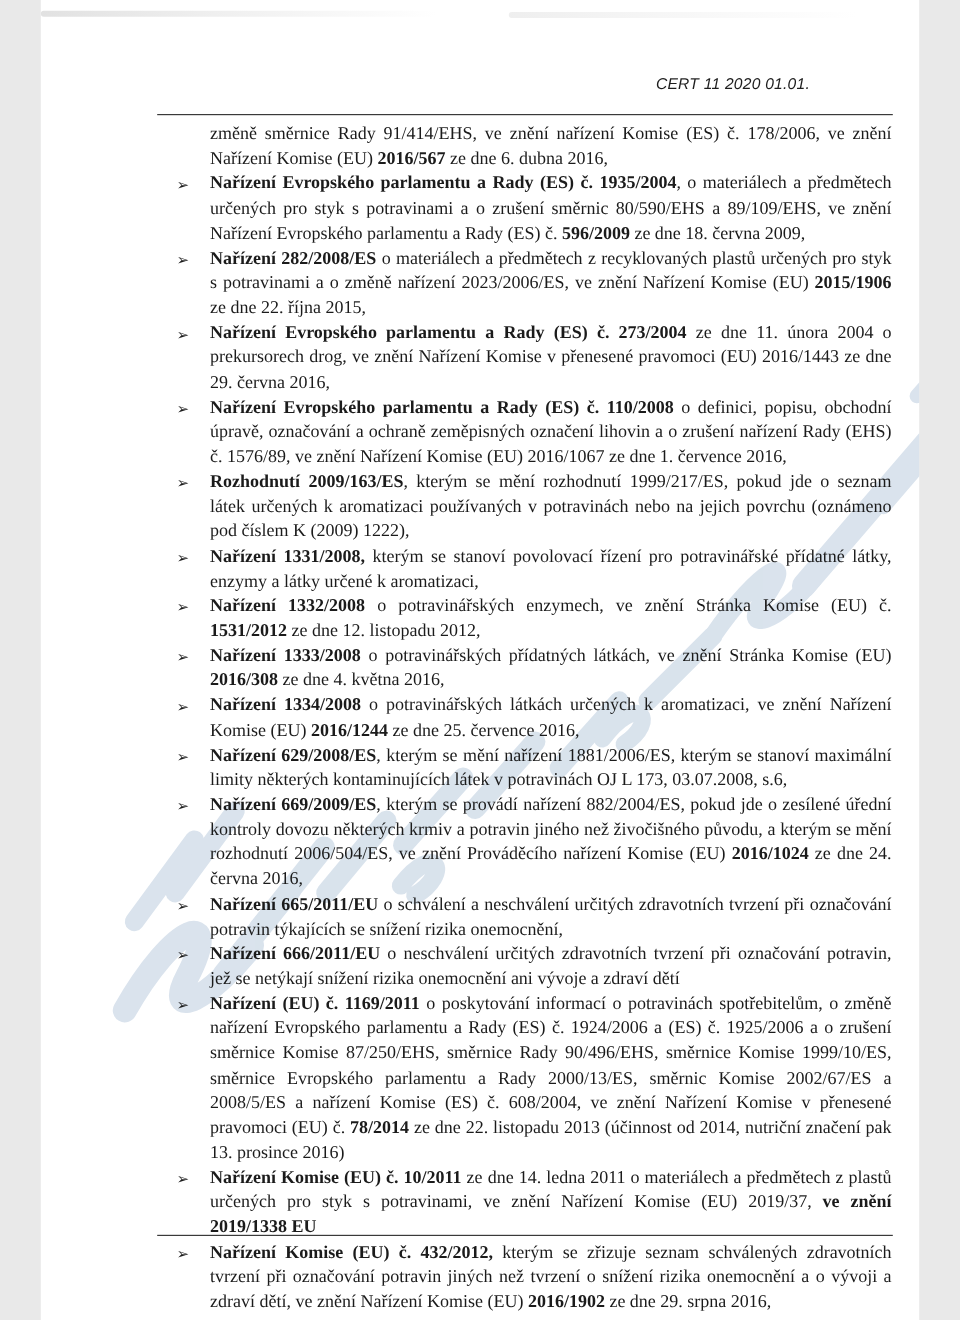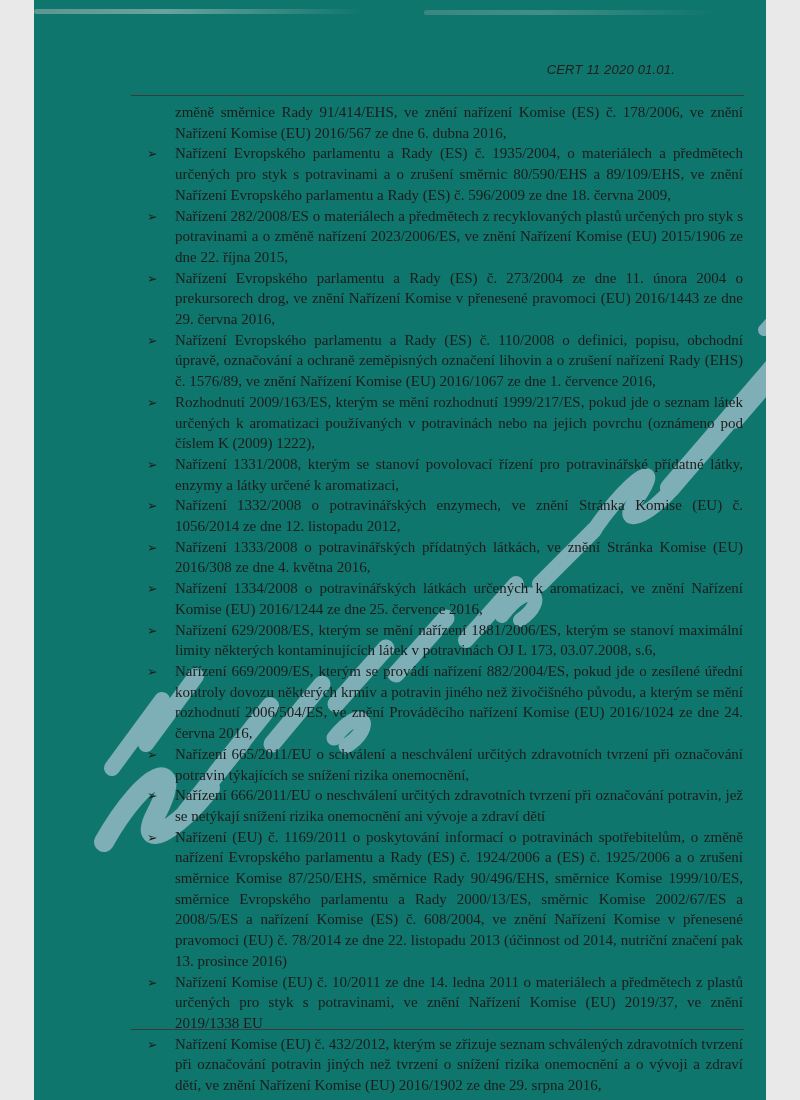--- a/index.html
+++ b/index.html
@@ -1,18 +1,18 @@
 <!DOCTYPE html>
 <html lang="cs"><head>
 <meta charset="utf-8">
 <style>
   html,body{margin:0;padding:0;background:#e9e9e9;}
   .page{
     position:relative;width:732px;height:1100px;margin:0 auto;
-    background:#0f766e;overflow:hidden;
+    background:#ffffff;overflow:hidden;
     font-family:"Liberation Serif", serif;color:#1b1b1b;
   }
   .watermark{position:absolute;left:0;top:0;width:800px;height:1100px;pointer-events:none;}
   .scan-smudge{position:absolute;height:5px;border-radius:3px;opacity:.45;
     background:linear-gradient(90deg,#bdbdbd 0%,#d9d9d9 40%,rgba(220,220,220,0) 100%);}
   .smudge-a{left:0;top:9px;width:330px;}
   .smudge-b{left:390px;top:10px;width:290px;opacity:.25;}
   .header-code{
     position:absolute;top:62px;right:91px;
     font-family:"Liberation Sans", sans-serif;font-style:italic;
@@ -25,21 +25,21 @@
     position:absolute;left:141px;top:102px;width:568px;
     font-size:15px;line-height:20.7px;text-align:justify;
   }
   .intro{margin:0;}
   .reglist{margin:0;padding:0;}
   .reg{position:relative;margin:0;}
   .marker{
     position:absolute;left:-28px;top:1px;
     font-family:"DejaVu Sans", sans-serif;font-size:12.5px;color:#1b1b1b;
   }
-  .bold{font-weight:normal;}
+  .bold{font-weight:bold;}
   .footer{
     position:absolute;top:1035px;left:97px;width:613px;text-align:center;
     font-family:"Liberation Sans", sans-serif;font-size:14px;color:#1f1f1f;
   }
   .footer .bold{font-weight:bold;}
 </style>
 </head>
 <body>
 
 <div class="page">
@@ -73,21 +73,21 @@
 
   <div class="content">
     <p class="intro"><span>změně směrnice Rady 91/414/EHS, ve znění nařízení Komise (ES) č. 178/2006, ve znění Nařízení Komise (EU) </span><span class="bold">2016/567</span><span> ze dne 6. dubna 2016,</span></p>
     <div class="reglist">
         <div class="reg"><span class="marker">➢</span><span class="bold">Nařízení Evropského parlamentu a Rady (ES) č. 1935/2004</span><span>, o materiálech a předmětech určených pro styk s potravinami a o zrušení směrnic 80/590/EHS a 89/109/EHS, ve znění Nařízení Evropského parlamentu a Rady (ES) č. </span><span class="bold">596/2009</span><span> ze dne 18. června 2009,</span></div>
         <div class="reg"><span class="marker">➢</span><span class="bold">Nařízení 282/2008/ES</span><span> o materiálech a předmětech z recyklovaných plastů určených pro styk s potravinami a o změně nařízení 2023/2006/ES, ve znění Nařízení Komise (EU) </span><span class="bold">2015/1906</span><span> ze dne 22. října 2015,</span></div>
         <div class="reg"><span class="marker">➢</span><span class="bold">Nařízení Evropského parlamentu a Rady (ES) č. 273/2004</span><span> ze dne 11. února 2004 o prekursorech drog, ve znění Nařízení Komise v přenesené pravomoci (EU) 2016/1443 ze dne 29. června 2016,</span></div>
         <div class="reg"><span class="marker">➢</span><span class="bold">Nařízení Evropského parlamentu a Rady (ES) č. 110/2008</span><span> o definici, popisu, obchodní úpravě, označování a ochraně zeměpisných označení lihovin a o zrušení nařízení Rady (EHS) č. 1576/89, ve znění Nařízení Komise (EU) 2016/1067 ze dne 1. července 2016,</span></div>
         <div class="reg"><span class="marker">➢</span><span class="bold">Rozhodnutí 2009/163/ES</span><span>, kterým se mění rozhodnutí 1999/217/ES, pokud jde o seznam látek určených k aromatizaci používaných v potravinách nebo na jejich povrchu (oznámeno pod číslem K (2009) 1222),</span></div>
         <div class="reg"><span class="marker">➢</span><span class="bold">Nařízení 1331/2008,</span><span> kterým se stanoví povolovací řízení pro potravinářské přídatné látky, enzymy a látky určené k aromatizaci,</span></div>
-        <div class="reg"><span class="marker">➢</span><span class="bold">Nařízení 1332/2008</span><span> o potravinářských enzymech, ve znění Stránka Komise (EU) č. </span><span class="bold">1056/2014</span><span> ze dne 12. listopadu 2012,</span></div>
+        <div class="reg"><span class="marker">➢</span><span class="bold">Nařízení 1332/2008</span><span> o potravinářských enzymech, ve znění Stránka Komise (EU) č. </span><span class="bold">1531/2012</span><span> ze dne 12. listopadu 2012,</span></div>
         <div class="reg"><span class="marker">➢</span><span class="bold">Nařízení 1333/2008</span><span> o potravinářských přídatných látkách, ve znění Stránka Komise (EU) </span><span class="bold">2016/308</span><span> ze dne 4. května 2016,</span></div>
         <div class="reg"><span class="marker">➢</span><span class="bold">Nařízení 1334/2008</span><span> o potravinářských látkách určených k aromatizaci, ve znění Nařízení Komise (EU) </span><span class="bold">2016/1244</span><span> ze dne 25. července 2016,</span></div>
         <div class="reg"><span class="marker">➢</span><span class="bold">Nařízení 629/2008/ES</span><span>, kterým se mění nařízení 1881/2006/ES, kterým se stanoví maximální limity některých kontaminujících látek v potravinách OJ L 173, 03.07.2008, s.6,</span></div>
         <div class="reg"><span class="marker">➢</span><span class="bold">Nařízení 669/2009/ES</span><span>, kterým se provádí nařízení 882/2004/ES, pokud jde o zesílené úřední kontroly dovozu některých krmiv a potravin jiného než živočišného původu, a kterým se mění rozhodnutí 2006/504/ES, ve znění Prováděcího nařízení Komise (EU) </span><span class="bold">2016/1024</span><span> ze dne 24. června 2016,</span></div>
         <div class="reg"><span class="marker">➢</span><span class="bold">Nařízení 665/2011/EU</span><span> o schválení a neschválení určitých zdravotních tvrzení při označování potravin týkajících se snížení rizika onemocnění,</span></div>
         <div class="reg"><span class="marker">➢</span><span class="bold">Nařízení 666/2011/EU</span><span> o neschválení určitých zdravotních tvrzení při označování potravin, jež se netýkají snížení rizika onemocnění ani vývoje a zdraví dětí</span></div>
         <div class="reg"><span class="marker">➢</span><span class="bold">Nařízení (EU) č. 1169/2011</span><span> o poskytování informací o potravinách spotřebitelům, o změně nařízení Evropského parlamentu a Rady (ES) č. 1924/2006 a (ES) č. 1925/2006 a o zrušení směrnice Komise 87/250/EHS, směrnice Rady 90/496/EHS, směrnice Komise 1999/10/ES, směrnice Evropského parlamentu a Rady 2000/13/ES, směrnic Komise 2002/67/ES a 2008/5/ES a nařízení Komise (ES) č. 608/2004, ve znění Nařízení Komise v přenesené pravomoci (EU) č. </span><span class="bold">78/2014</span><span> ze dne 22. listopadu 2013 (účinnost od 2014, nutriční značení pak 13. prosince 2016)</span></div>
         <div class="reg"><span class="marker">➢</span><span class="bold">Nařízení Komise (EU) č. 10/2011</span><span> ze dne 14. ledna 2011 o materiálech a předmětech z plastů určených pro styk s potravinami, ve znění Nařízení Komise (EU) 2019/37, </span><span class="bold">ve znění 2019/1338 EU</span></div>
         <div class="reg"><span class="marker">➢</span><span class="bold">Nařízení Komise (EU) č. 432/2012,</span><span> kterým se zřizuje seznam schválených zdravotních tvrzení při označování potravin jiných než tvrzení o snížení rizika onemocnění a o vývoji a zdraví dětí, ve znění Nařízení Komise (EU) </span><span class="bold">2016/1902</span><span> ze dne 29. srpna 2016,</span></div>
       </div>

